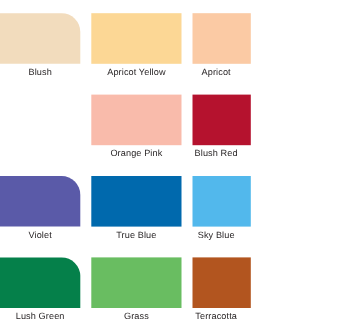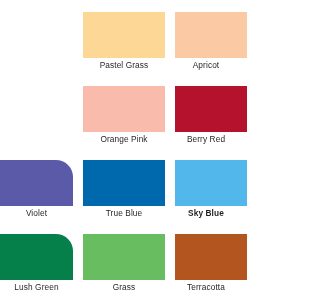--- a/index.html
+++ b/index.html
@@ -36,21 +36,21 @@
   .swatch-cell {
     position: absolute;
     top: 0;
     height: 74px;
   }
   
   .swatch-cell.c0 { left: 0px;   width: 73px; }
   
   .swatch-cell.c1 { left: 83px;  width: 82px; }
   
-  .swatch-cell.c2 { left: 175px; width: 72px; }
+  .swatch-cell.c2 { left: 175px; width: 53px; }
 
   .chip {
     position: absolute;
     top: 12px;
     left: 0;
     right: 0;
     height: 46px;
     background: #cccccc;
   }
   .swatch-cell.c0 .chip {
@@ -73,53 +73,57 @@
     left: -10px;
     right: 0px;
   }
 </style>
 </head>
 <body>
 
 <div id="palette" style="background: rgb(255, 255, 255);">
 
   <div class="swatch-row r0">
+    <div class="swatch-cell c0">
+      <div class="chip" style="background-color: rgb(242, 220, 189);"></div>
+      <div class="chip-label" style="color: rgb(35, 31, 32);">Blush</div>
+    </div>
     <div class="swatch-cell c1">
       <div class="chip" style="background-color: rgb(252, 215, 149);"></div>
-      <div class="chip-label" style="color: rgb(35, 31, 32);">Pastel Grass</div>
+      <div class="chip-label" style="color: rgb(35, 31, 32);">Apricot Yellow</div>
     </div>
     <div class="swatch-cell c2">
       <div class="chip" style="background-color: rgb(251, 202, 164);"></div>
       <div class="chip-label" style="color: rgb(35, 31, 32);">Apricot</div>
     </div>
   </div>
 
   <div class="swatch-row r1">
     <div class="swatch-cell c1">
       <div class="chip" style="background-color: rgb(249, 187, 171);"></div>
       <div class="chip-label" style="color: rgb(35, 31, 32);">Orange Pink</div>
     </div>
     <div class="swatch-cell c2">
       <div class="chip" style="background-color: rgb(181, 18, 46);"></div>
-      <div class="chip-label" style="color: rgb(35, 31, 32);">Berry Red</div>
+      <div class="chip-label" style="color: rgb(35, 31, 32);">Blush Red</div>
     </div>
   </div>
 
   <div class="swatch-row r2">
     <div class="swatch-cell c1">
       <div class="chip" style="background-color: rgb(0, 105, 173);"></div>
       <div class="chip-label" style="color: rgb(35, 31, 32);">True Blue</div>
     </div>
     <div class="swatch-cell c0">
       <div class="chip" style="background-color: rgb(90, 90, 168);"></div>
       <div class="chip-label" style="color: rgb(35, 31, 32);">Violet</div>
     </div>
     <div class="swatch-cell c2">
       <div class="chip" style="background-color: rgb(82, 184, 236);"></div>
-      <div class="chip-label" style="color: rgb(35, 31, 32); font-weight: bold;">Sky Blue</div>
+      <div class="chip-label" style="color: rgb(35, 31, 32);">Sky Blue</div>
     </div>
   </div>
 
   <div class="swatch-row r3">
     <div class="swatch-cell c0">
       <div class="chip" style="background-color: rgb(5, 128, 74);"></div>
       <div class="chip-label" style="color: rgb(35, 31, 32);">Lush Green</div>
     </div>
     <div class="swatch-cell c2">
       <div class="chip" style="background-color: rgb(178, 85, 31);"></div>

